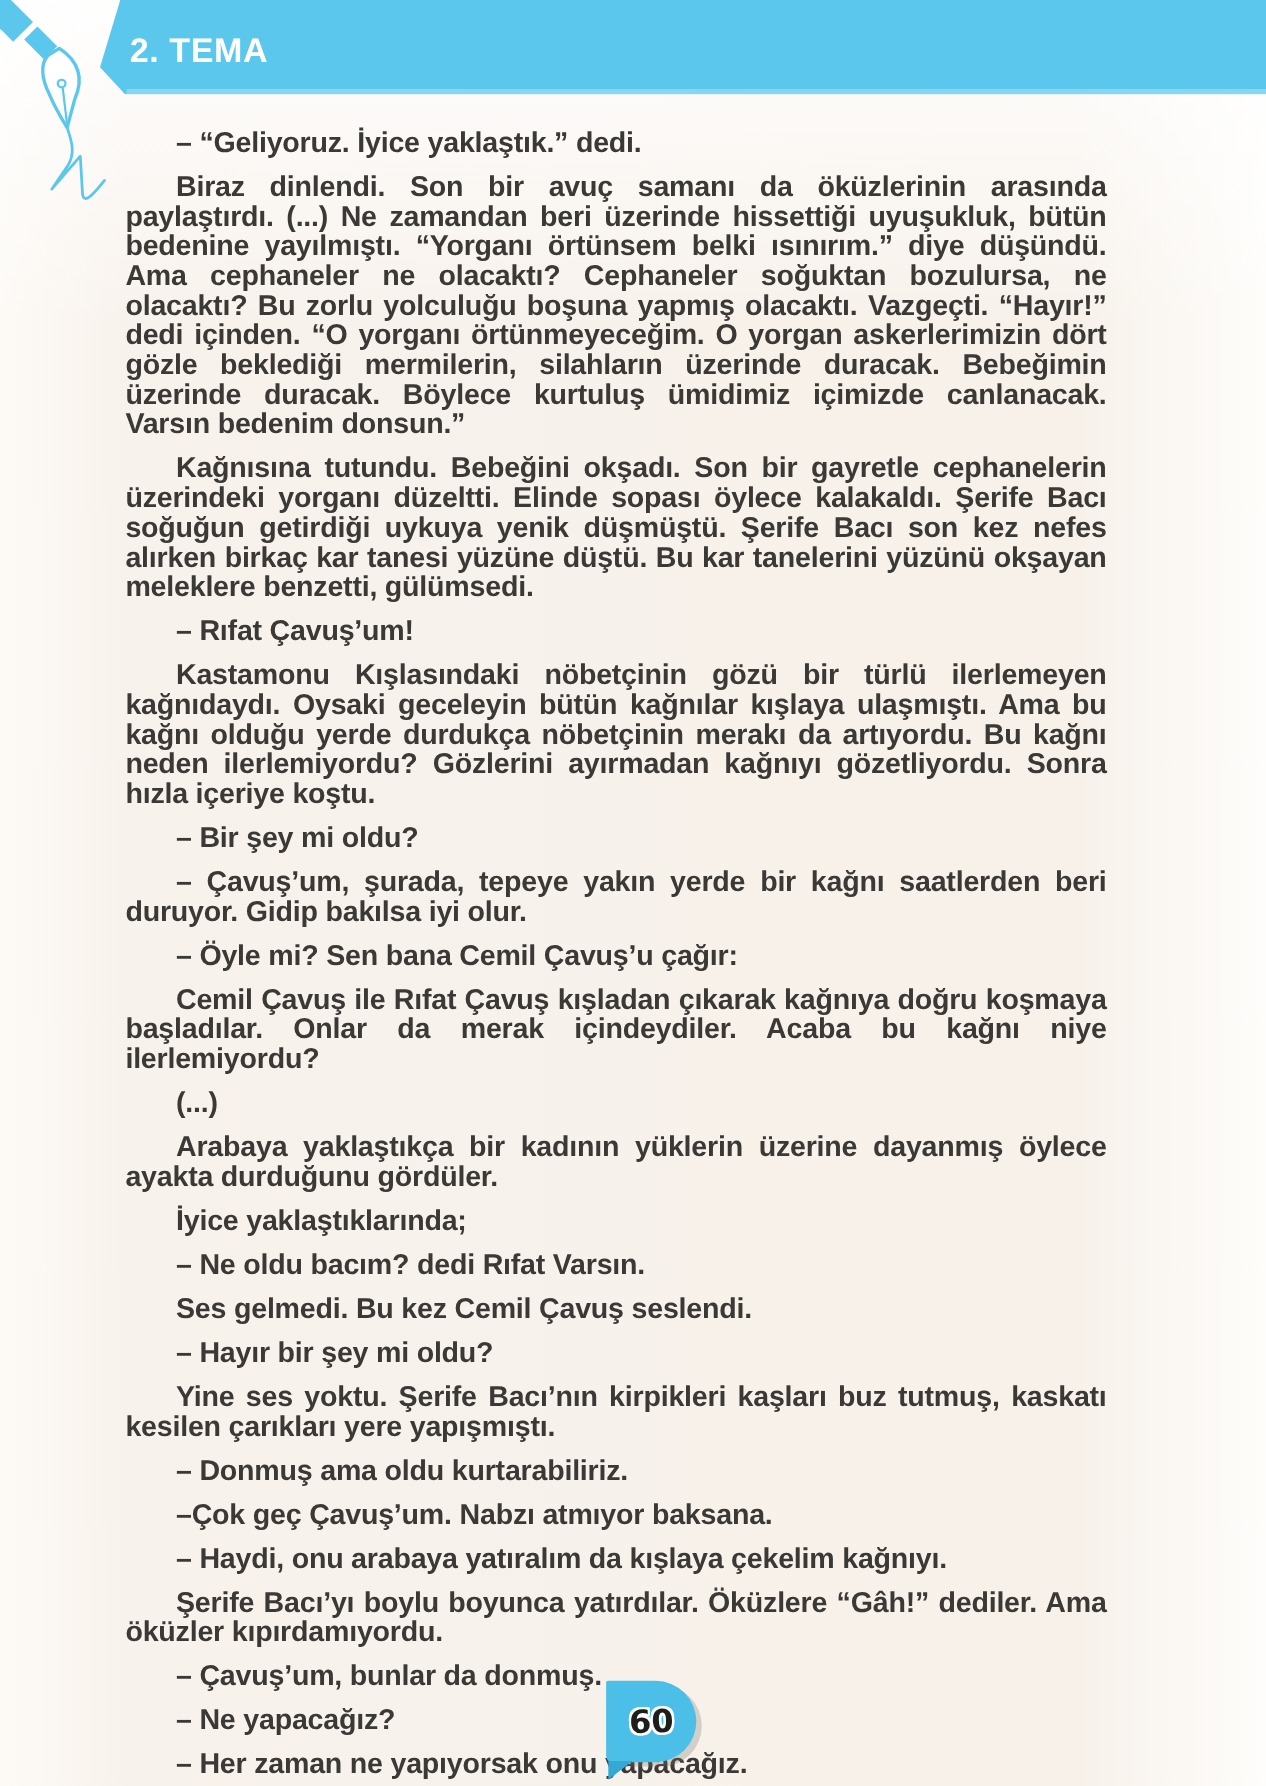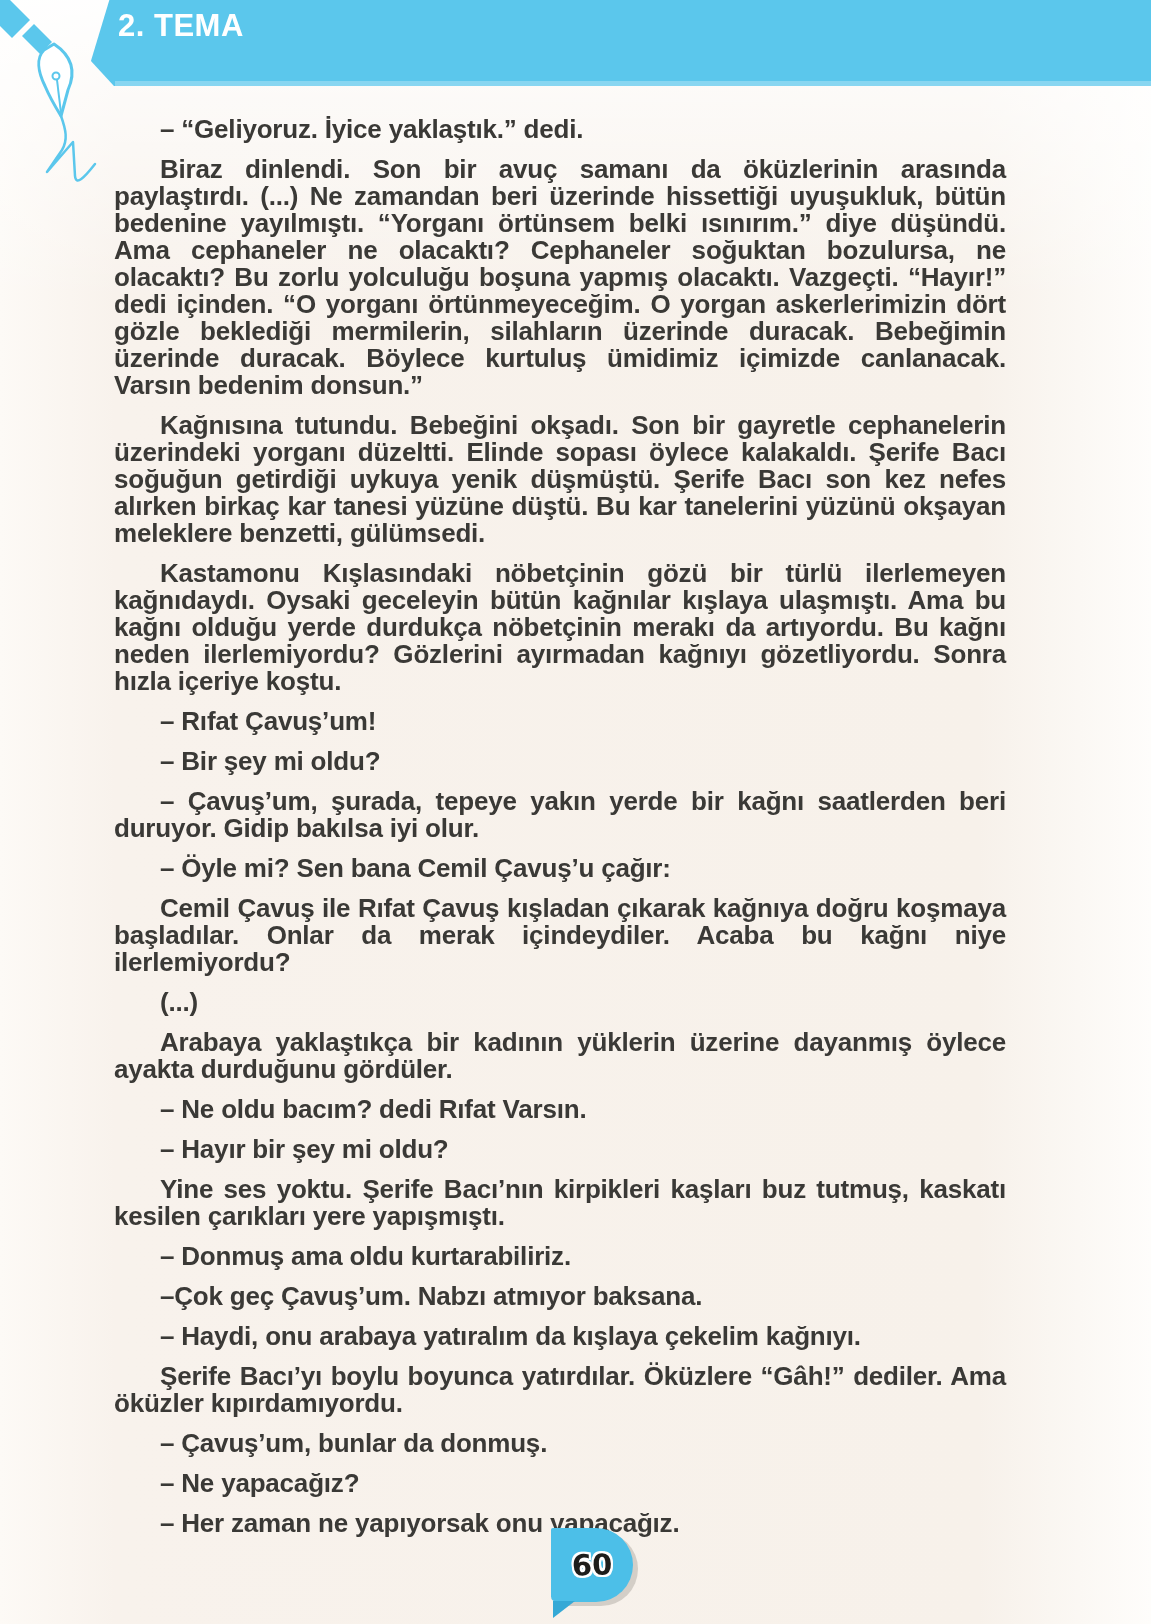--- a/index.html
+++ b/index.html
@@ -34,21 +34,21 @@
   .banner::after {
     content: "";
     position: absolute;
     left: 10%; right: 0; bottom: 0;
     height: 5px;
     background: rgba(255,255,255,0.28);
   }
   .banner-title {
     position: absolute;
     left: 118px;
-    top: 8px;
+    top: 28px;
     color: #ffffff;
     font-size: 31px;
     font-weight: bold;
     letter-spacing: 0.5px;
   }
   
   .pen-icon {
     position: absolute;
     top: 0; left: 0;
     width: 160px;
@@ -142,29 +142,31 @@
              L 47,172
              L 73,142
              L 75,176
              C 76,186 84,178 95,164" fill="none" stroke="#5bc7ec" stroke-width="2.5" stroke-linecap="round" stroke-linejoin="round"></path>
   </svg>
 
   <div class="content">
     <p>– “Geliyoruz. İyice yaklaştık.” dedi.</p>
     <p>Biraz dinlendi. Son bir avuç samanı da öküzlerinin arasında paylaştırdı. (...) Ne zamandan beri üzerinde hissettiği uyuşukluk, bütün bedenine yayılmıştı. “Yorganı örtünsem belki ısınırım.” diye düşündü. Ama cephaneler ne olacaktı? Cephaneler soğuktan bozulursa, ne olacaktı? Bu zorlu yolculuğu boşuna yapmış olacaktı. Vazgeçti. “Hayır!” dedi içinden. “O yorganı örtünmeyeceğim. O yorgan askerlerimizin dört gözle beklediği mermilerin, silahların üzerinde duracak. Bebeğimin üzerinde duracak. Böylece kurtuluş ümidimiz içimizde canlanacak. Varsın bedenim donsun.”</p>
     <p>Kağnısına tutundu. Bebeğini okşadı. Son bir gayretle cephanelerin üzerindeki yorganı düzeltti. Elinde sopası öylece kalakaldı. Şerife Bacı soğuğun getirdiği uykuya yenik düşmüştü. Şerife Bacı son kez nefes alırken birkaç kar tanesi yüzüne düştü. Bu kar tanelerini yüzünü okşayan meleklere benzetti, gülümsedi.</p>
+    <p>– Rıfat Çavuş’um!</p>
     <p>Kastamonu Kışlasındaki nöbetçinin gözü bir türlü ilerlemeyen kağnıdaydı. Oysaki geceleyin bütün kağnılar kışlaya ulaşmıştı. Ama bu kağnı olduğu yerde durdukça nöbetçinin merakı da artıyordu. Bu kağnı neden ilerlemiyordu? Gözlerini ayırmadan kağnıyı gözetliyordu. Sonra hızla içeriye koştu.</p>
-    <p>– Rıfat Çavuş’um!</p>
     <p>– Bir şey mi oldu?</p>
     <p>– Çavuş’um, şurada, tepeye yakın yerde bir kağnı saatlerden beri duruyor. Gidip bakılsa iyi olur.</p>
     <p>– Öyle mi? Sen bana Cemil Çavuş’u çağır:</p>
     <p>Cemil Çavuş ile Rıfat Çavuş kışladan çıkarak kağnıya doğru koşmaya başladılar. Onlar da merak içindeydiler. Acaba bu kağnı niye ilerlemiyordu?</p>
     <p>(...)</p>
     <p>Arabaya yaklaştıkça bir kadının yüklerin üzerine dayanmış öylece ayakta durduğunu gördüler.</p>
+    <p>İyice yaklaştıklarında;</p>
     <p>– Ne oldu bacım? dedi Rıfat Varsın.</p>
+    <p>Ses gelmedi. Bu kez Cemil Çavuş seslendi.</p>
     <p>– Hayır bir şey mi oldu?</p>
     <p>Yine ses yoktu. Şerife Bacı’nın kirpikleri kaşları buz tutmuş, kaskatı kesilen çarıkları yere yapışmıştı.</p>
     <p>– Donmuş ama oldu kurtarabiliriz.</p>
     <p>–Çok geç Çavuş’um. Nabzı atmıyor baksana.</p>
     <p>– Haydi, onu arabaya yatıralım da kışlaya çekelim kağnıyı.</p>
     <p>Şerife Bacı’yı boylu boyunca yatırdılar. Öküzlere “Gâh!” dediler. Ama öküzler kıpırdamıyordu.</p>
     <p>– Çavuş’um, bunlar da donmuş.</p>
     <p>– Ne yapacağız?</p>
     <p>– Her zaman ne yapıyorsak onu yapacağız.</p>
   </div>

